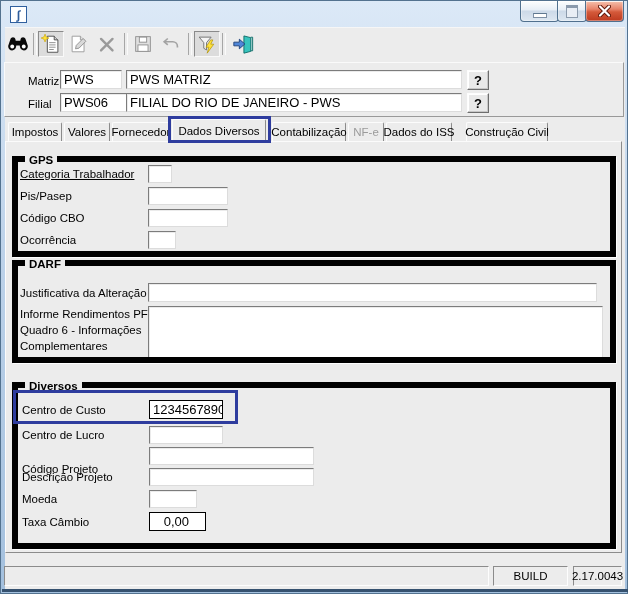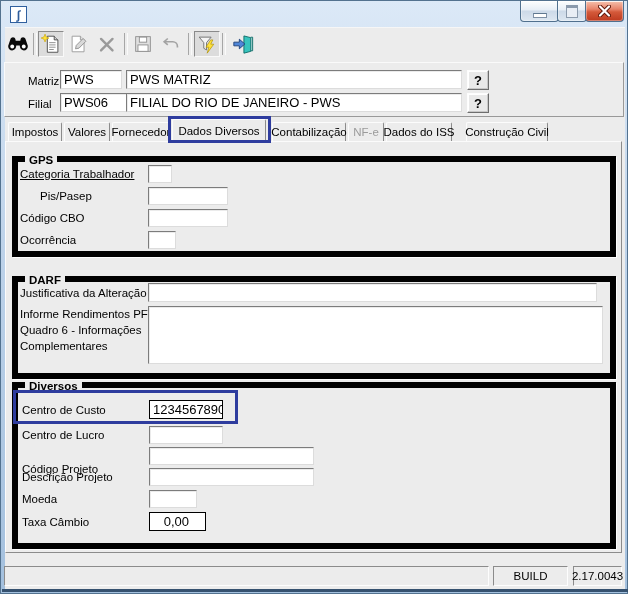--- a/index.html
+++ b/index.html
@@ -164,34 +164,34 @@
 
 <div class="tabpage"></div>
 
 <div class="gbox" style="left:12px;top:156px;width:604px;height:101px;">
   <span class="legend">GPS</span>
 </div>
 <span class="lbl" style="left:20px;top:168px;text-decoration:underline;">Categoria Trabalhador</span>
 <div class="fld" style="left:148px;top:165px;width:24px;">
     <span></span>
   </div>
-<span class="lbl" style="left:20px;top:190px;margin-left:20px;">Pis/Pasep</span>
+<span class="lbl" style="left:20px;top:190px;">Pis/Pasep</span>
 <div class="fld" style="left:148px;top:187px;width:80px;">
     <span></span>
   </div>
 <span class="lbl" style="left:20px;top:212px;">Código CBO</span>
 <div class="fld" style="left:148px;top:209px;width:80px;">
     <span></span>
   </div>
 <span class="lbl" style="left:20px;top:234px;">Ocorrência</span>
 <div class="fld" style="left:148px;top:231px;width:28px;">
     <span></span>
   </div>
 
-<div class="gbox" style="left:12px;top:276px;width:604px;height:103px;">
+<div class="gbox" style="left:12px;top:260px;width:604px;height:103px;">
   <span class="legend">DARF</span>
 </div>
 <span class="lbl" style="left:20px;top:287px;">Justificativa da Alteração</span>
 <div class="fld" style="left:148px;top:283px;width:449px;height:19px;">
     <span></span>
   </div>
 <span class="lbl" style="left:20px;top:308px;">Informe Rendimentos PF:</span>
 <span class="lbl" style="left:20px;top:324px;">Quadro 6 - Informações</span>
 <span class="lbl" style="left:20px;top:340px;">Complementares</span>
 <div class="fld area" style="left:148px;top:306px;width:455px;height:58px;">

